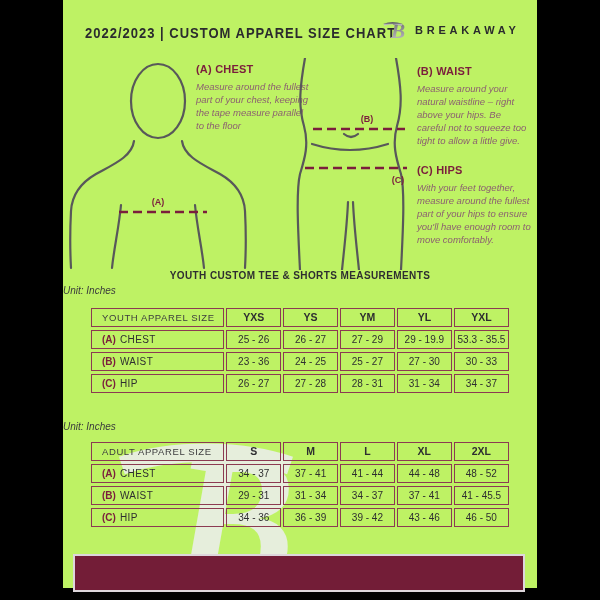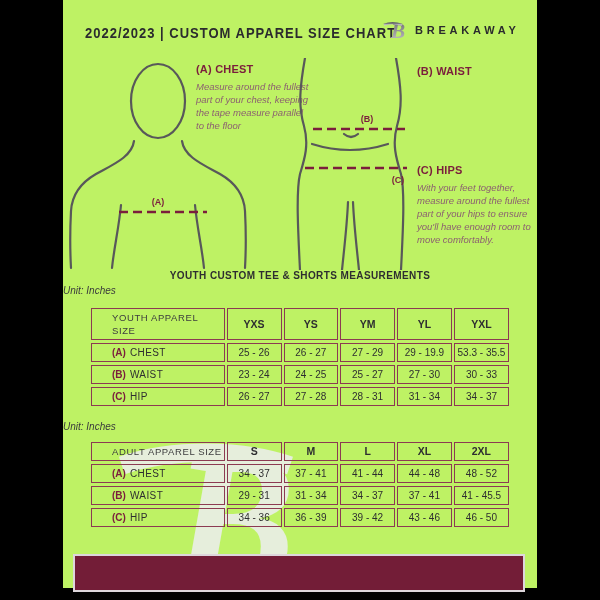--- a/index.html
+++ b/index.html
@@ -27,21 +27,21 @@
   .sec-unit{left:0;width:474px;text-align:left;font-size:10px;font-style:italic;
             font-weight:500;color:#3A3A3C;}
   .t-youth{top:270px;} .u-youth{top:285px;}
   .t-adult{top:406px;} .u-adult{top:421px;}
 
   
   .sizes-table{border-collapse:separate;border-spacing:2px 3px;width:422px;z-index:1;}
   .sizes-table td,.sizes-table th{border:1px solid #8C3A52;padding:2px 0;height:13px;
       font-size:10px;color:#2E2E30;text-align:center;vertical-align:middle;line-height:13px;}
   .sizes-table th.sizecol{font-weight:700;font-size:10.5px;}
-  .sizes-table .rowlabel{text-align:left;padding-left:20px;}
+  .sizes-table .rowlabel{text-align:left;padding-left:10px;}
   .sizes-table th.rowlabel{font-weight:400;font-size:9.5px;letter-spacing:.6px;color:#3C3C3E;}
   .prefix{color:#7B1E3C;font-weight:700;margin-right:4px;}
   .rlabel{letter-spacing:.4px;}
   .tbl-youth{left:26px;top:305px;}
   .tbl-adult{left:26px;top:439px;}
 
   
   .fig{z-index:1;}
   .fig-torso{left:5px;top:55px;}
   .fig-lower{left:225px;top:58px;}
@@ -95,20 +95,21 @@
       </g>
       <path d="M25,71 L117,71" stroke="#7B1E3C" stroke-width="2.4" stroke-dasharray="9 5" fill="none"></path>
       <path d="M17,110 L119,110" stroke="#7B1E3C" stroke-width="2.4" stroke-dasharray="9 5" fill="none"></path>
       <text x="79" y="64" text-anchor="middle" font-size="9" font-weight="bold" fill="#7B1E3C">(B)</text>
       <text x="110" y="125" text-anchor="middle" font-size="9" font-weight="bold" fill="#7B1E3C">(C)</text>
     </svg>
 
     <div class="abs guide-h g-chest-h">(A) CHEST</div>
     <div class="abs guide-p g-chest-p">Measure around the fullest part of your chest, keeping the tape measure parallel to the floor</div>
     <div class="abs guide-h g-waist-h">(B) WAIST</div>
+    <div class="abs guide-p g-waist-p">Measure around your natural waistline – right above your hips. Be careful not to squeeze too tight to allow a little give.</div>
     <div class="abs guide-h g-hips-h">(C) HIPS</div>
     <div class="abs guide-p g-hips-p">With your feet together, measure around the fullest part of your hips to ensure you'll have enough room to move comfortably.</div>
 
     <svg class="abs watermark" width="260" height="185" viewBox="0 0 30 22">
       <text x="6" y="20" font-size="22" font-weight="bold" font-style="italic" font-family="Liberation Serif, serif" fill="#EDEEF1">B</text>
       <path d="M0 6 C6 4, 14 4, 20 6" stroke="#EDEEF1" stroke-width="2.2" fill="none"></path>
     </svg>
 
     <div class="abs sec-title t-youth">YOUTH CUSTOM TEE &amp; SHORTS MEASUREMENTS</div>
     <div class="abs sec-unit u-youth">Unit: Inches</div>
@@ -133,21 +134,21 @@
       <tr>
         <td class="rowlabel"><span class="prefix">(A)</span><span class="rlabel">CHEST</span></td>
         <td>25 - 26</td>
         <td>26 - 27</td>
         <td>27 - 29</td>
         <td>29 - 19.9</td>
         <td>53.3 - 35.5</td>
       </tr>
       <tr>
         <td class="rowlabel"><span class="prefix">(B)</span><span class="rlabel">WAIST</span></td>
-        <td>23 - 24</td>
+        <td>23 - 36</td>
         <td>24 - 25</td>
         <td>25 - 27</td>
         <td>27 - 30</td>
         <td>30 - 33</td>
       </tr>
       <tr>
         <td class="rowlabel"><span class="prefix">(C)</span><span class="rlabel">HIP</span></td>
         <td>26 - 27</td>
         <td>27 - 28</td>
         <td>28 - 31</td>

